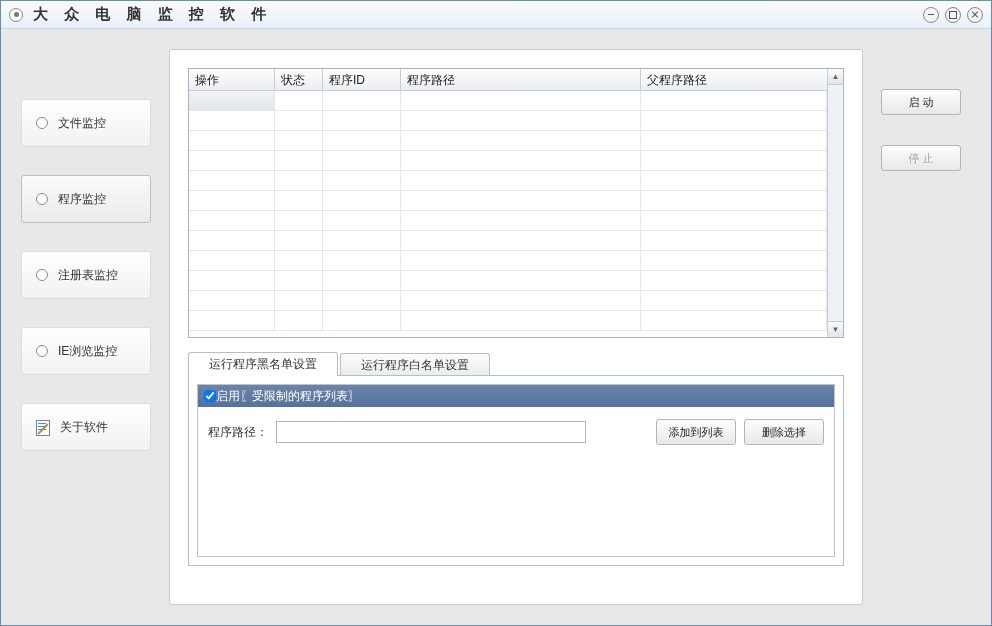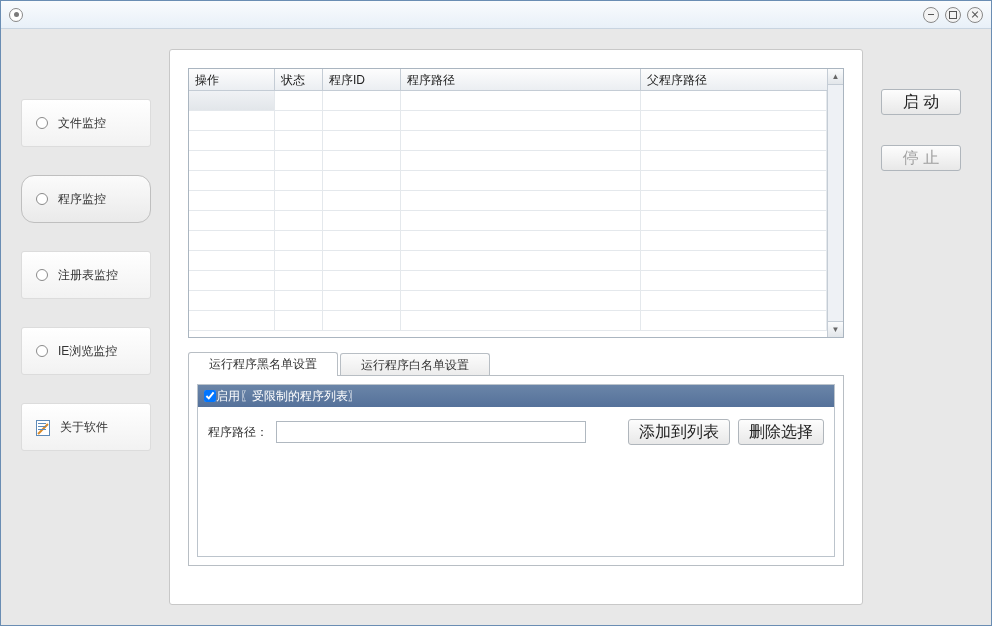--- a/index.html
+++ b/index.html
@@ -69,21 +69,20 @@
   border-radius: 3px;
   display: flex; align-items: center;
   padding-left: 14px;
   gap: 10px;
   color: #333;
   cursor: default;
 }
 .side-btn.active {
   background: linear-gradient(to bottom, #fbfbfb, #eaeaea);
   border-color: #bfbfbf;
-  border-radius: 13px;
 }
 .side-btn .radio {
   width: 12px; height: 12px; border-radius: 50%;
   border: 1px solid #8a8a8a; background: #fff;
   position: relative;
 }
 .side-btn .about-icon {
   width: 14px; height: 14px; position: relative;
 }
 .side-btn .about-icon::before {
@@ -211,21 +210,21 @@
   border: 1px solid #b0b8c0;
   padding: 2px 4px;
 }
 .btn {
   height: 26px; min-width: 80px;
   padding: 0 10px;
   background: linear-gradient(to bottom, #fdfdfd, #e8e8e8);
   border: 1px solid #b0b6bc;
   border-radius: 3px;
   color: #222;
-  font-size: 16px;
+  font-size: 11px;
   display: inline-flex; align-items: center; justify-content: center;
   cursor: default;
 }
 .btn.disabled { color: #a0a0a0; }
 
 .outer-right {
   width: 90px;
   display: flex; flex-direction: column;
   gap: 30px;
   padding-top: 40px;
@@ -238,20 +237,21 @@
 .c4 { width: 240px; }
 .c5 { flex: 1; }
 </style>
 </head>
 <body>
 
 <div class="window">
 
   <div class="titlebar">
     <span class="app-icon"></span>
+    <span class="title-text">大 众 电 脑 监 控 软 件</span>
     <span class="spacer"></span>
     <span class="winbtn min"></span>
     <span class="winbtn max"></span>
     <span class="winbtn close"></span>
   </div>
 
   <div class="client">
 
     <div class="sidebar">
       <div class="side-btn">

